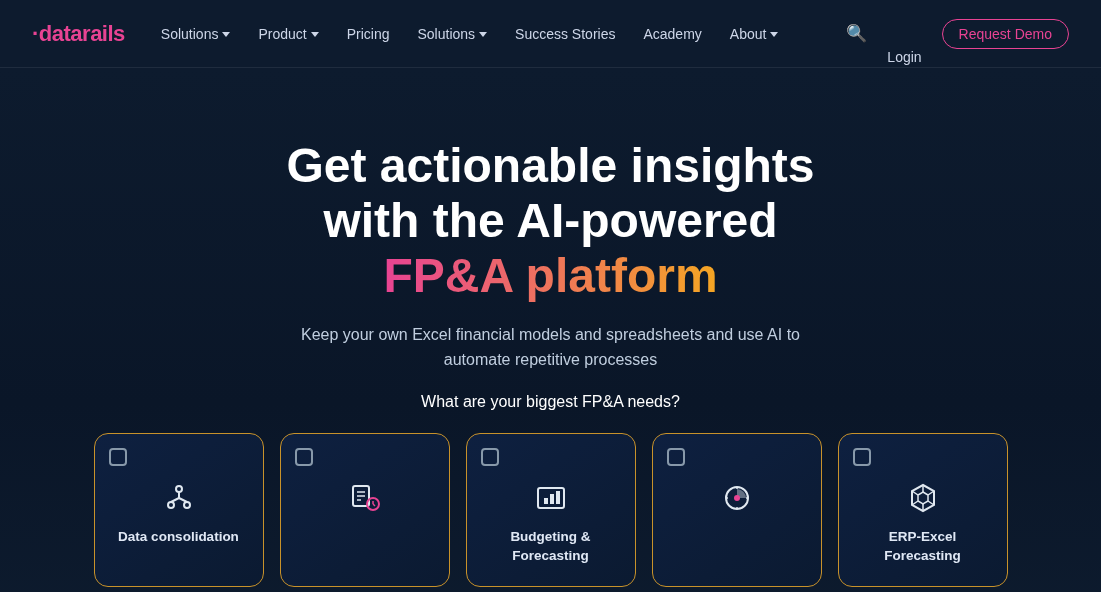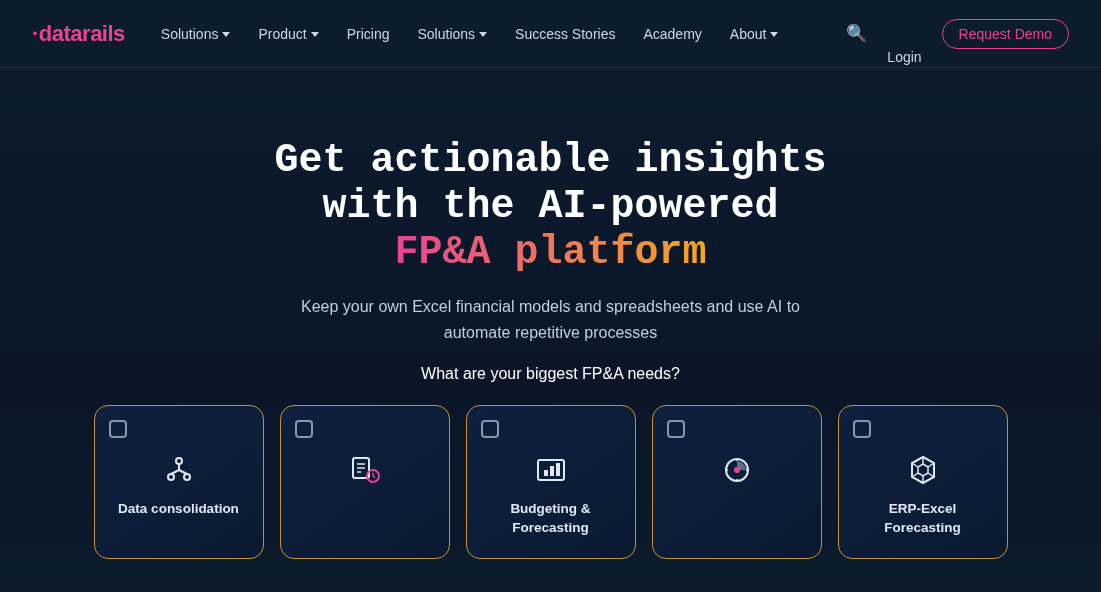--- a/index.html
+++ b/index.html
@@ -78,26 +78,25 @@
     }
 
     
     .hero {
       background: linear-gradient(180deg, #0d1b2e 0%, #0a1628 60%, #0d1b2e 100%);
       text-align: center;
       padding: 70px 40px 40px;
     }
     .hero h1 {
       color: #fff;
-      font-size: 40px;
+      font-size: 48px;
       font-weight: 800;
       line-height: 1.15;
       max-width: 700px;
       margin: 0 auto 17px;
-      font-family: Liberation Mono, monospace;
     }
     .hero h1 .accent {
       background: linear-gradient(90deg, #e84393, #f5a623);
       -webkit-background-clip: text;
       -webkit-text-fill-color: transparent;
       background-clip: text;
     }
     .hero-sub {
       color: #c0cedf;
       font-size: 16px;

